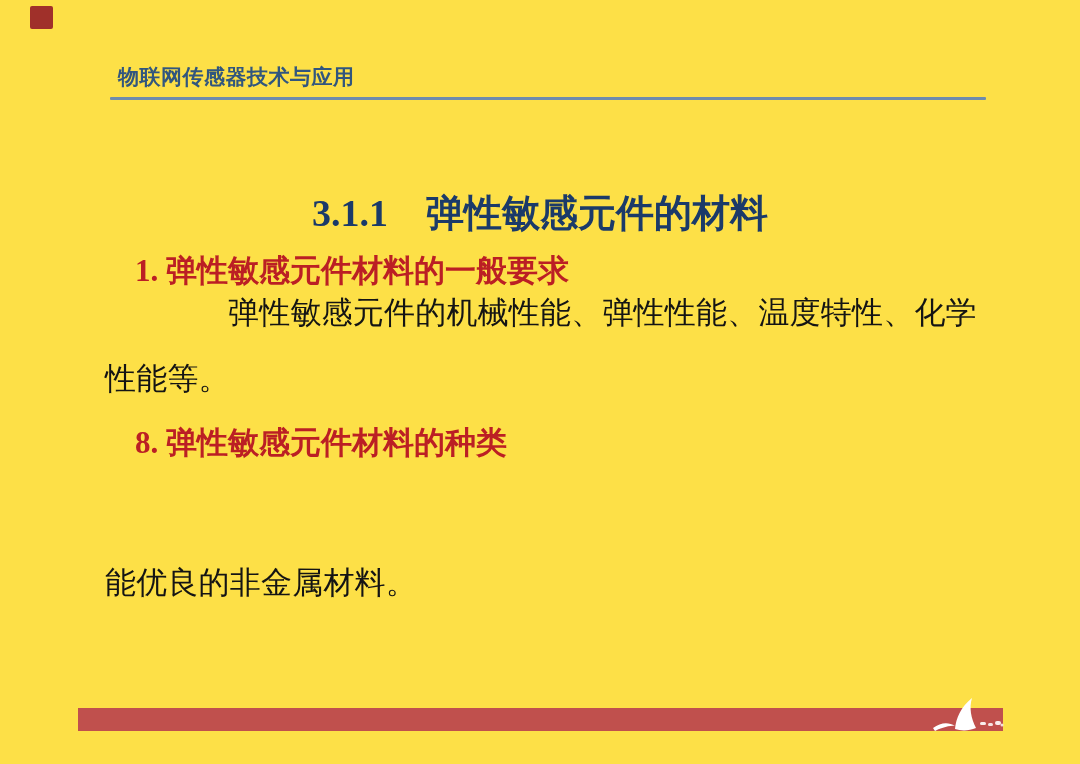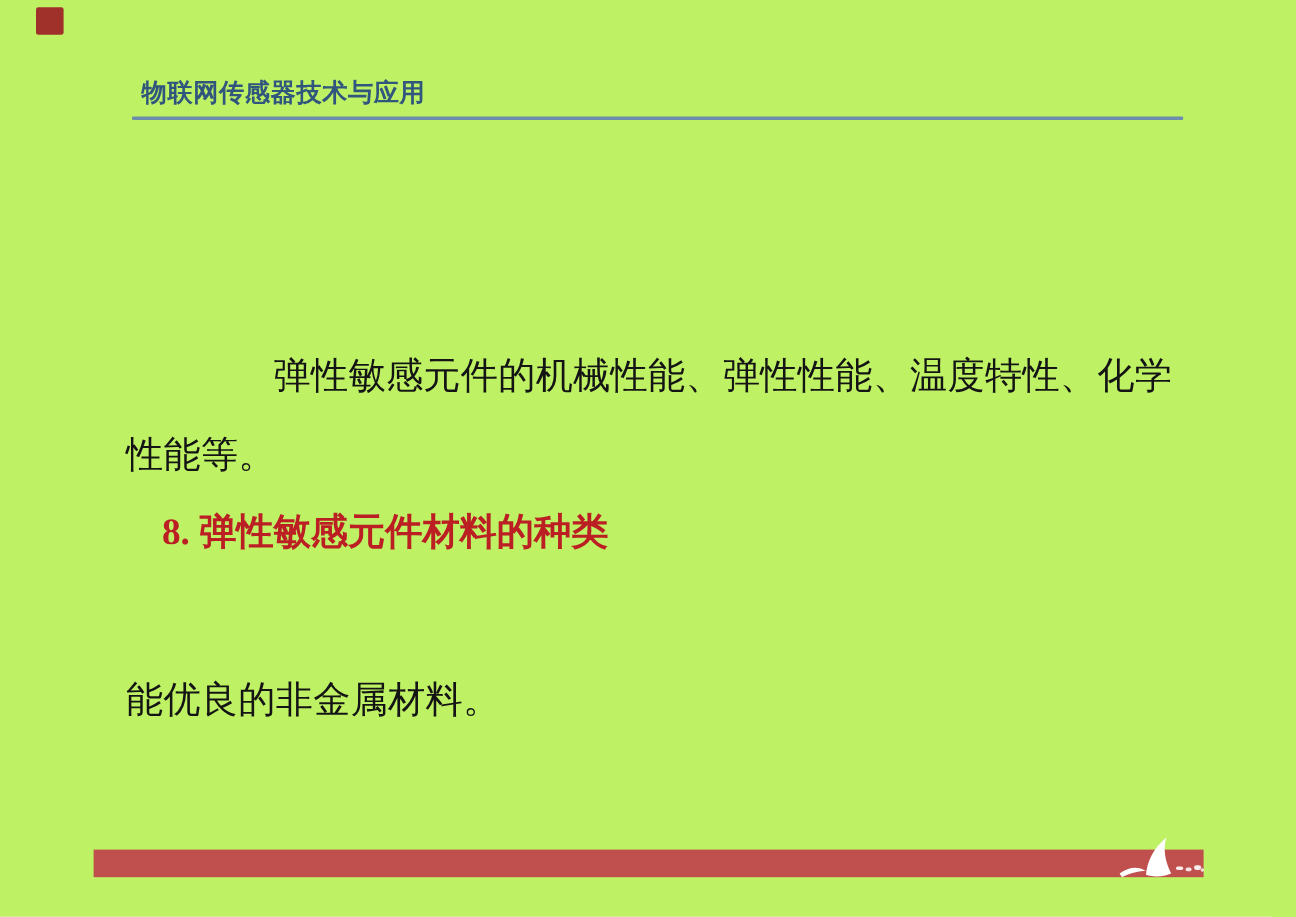--- a/index.html
+++ b/index.html
@@ -1,20 +1,20 @@
 <!DOCTYPE html>
 <html><head>
 <meta charset="utf-8">
 <style>
   html, body { margin: 0; padding: 0; background: #e8e8e8; }
   .slide {
     position: relative;
     width: 1080px;
     height: 764px;
-    background: #bef264;
+    background: #fde047;
     overflow: hidden;
     font-family: "Liberation Serif", "DejaVu Serif", serif;
   }
   .corner-square {
     position: absolute;
     left: 30px; top: 6px;
     width: 23px; height: 23px;
     background: #a0302a;
     border-radius: 2px;
   }
@@ -82,21 +82,23 @@
 <body>
 
 <div class="slide">
 
   <div class="corner-square"></div>
 
   <div class="header-title">物联网传感器技术与应用</div>
 
   <div class="header-rule"></div>
 
+  <div class="slide-title">3.1.1　弹性敏感元件的材料</div>
 
+  <div class="section-heading heading-1">1. 弹性敏感元件材料的一般要求</div>
 
   <div class="body-line p1-l1">弹性敏感元件的机械性能、弹性性能、温度特性、化学</div>
 
   <div class="body-line p1-l2">性能等。</div>
 
   <div class="section-heading heading-2">8. 弹性敏感元件材料的种类</div>
 
 
   <div class="body-line p2-l2">能优良的非金属材料。</div>
 

